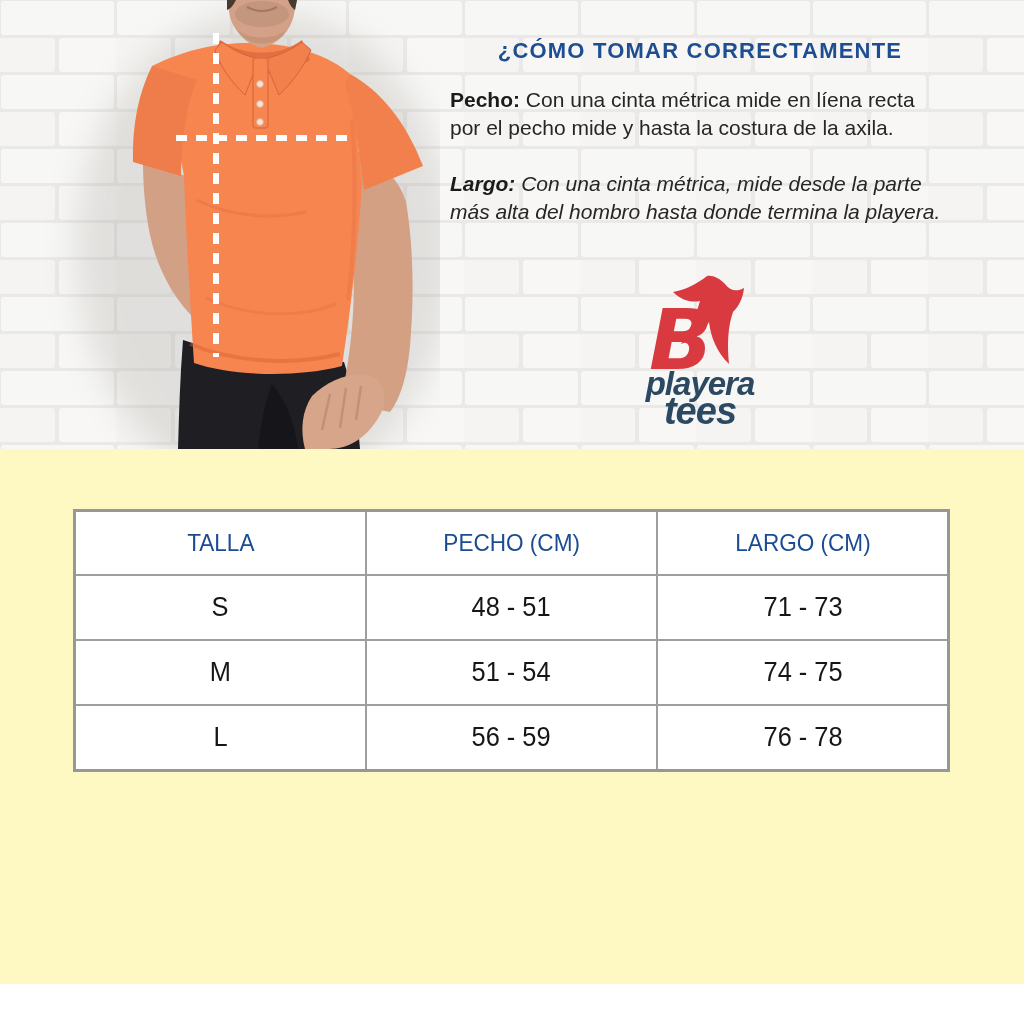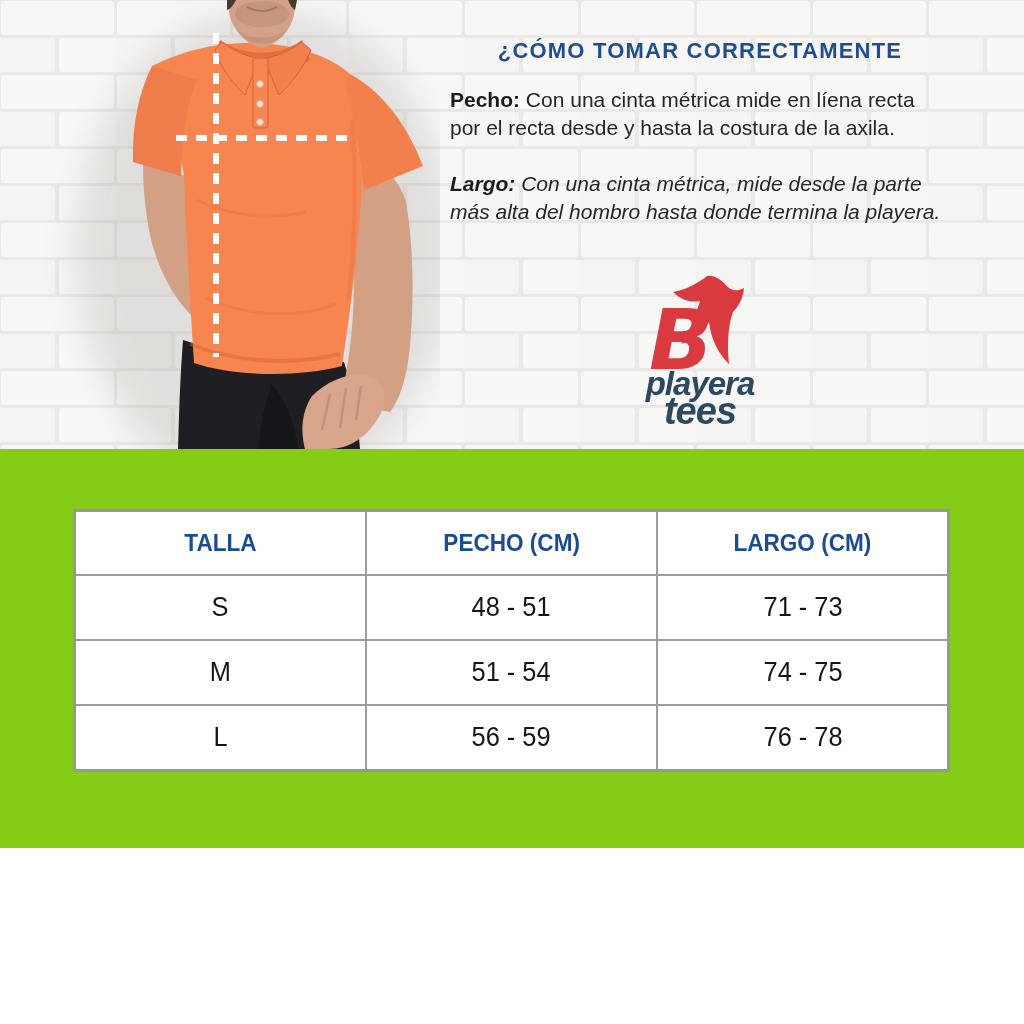--- a/index.html
+++ b/index.html
@@ -1,17 +1,17 @@
 <!DOCTYPE html>
 <html><head>
 <meta charset="utf-8">
 <style>
   html,body { margin:0; padding:0; background:#ffffff; }
   body { width:1024px; height:1024px; font-family:"Liberation Sans", sans-serif; }
-  .canvas { position:relative; width:1024px; height:848px; overflow:hidden; background:#84cc16; }
+  .canvas { position:relative; width:1024px; height:984px; overflow:hidden; background:#fef9c3; }
 
   
   .hero { position:absolute; left:0; top:0; width:1024px; height:449px; overflow:hidden; }
   .wall-svg, .man-svg { position:absolute; left:0; top:0; }
 
   .measure-line { position:absolute; z-index:3; }
   .measure-line.vertical {
     left:213px; top:33px; width:6px; height:324px;
     background:repeating-linear-gradient(180deg,#ffffff 0 11px,rgba(255,255,255,0) 11px 20px);
   }
@@ -35,21 +35,21 @@
   .logo-name .line2 { font-size:38px; line-height:27px; }
 
   
   .size-table { position:absolute; left:73px; top:509px; width:877px;
                 border-collapse:collapse; table-layout:fixed; }
   .size-table th, .size-table td {
     border:2px solid #9e9e9e; text-align:center; vertical-align:middle; padding:0;
     background:#ffffff;
   }
   .size-table { border:3px solid #979797; }
-  .size-table th { height:62px; color:#1b4c93; font-size:24px; font-weight:bold; }
+  .size-table th { height:62px; color:#1b4c93; font-size:24px; font-weight:normal; }
   .size-table td { height:63px; color:#161616; font-size:27px; font-weight:normal; }
   .cnd { display:inline-block; transform:scaleX(0.94); }
 </style>
 </head>
 <body>
 
 <div class="canvas">
 
   <div class="hero">
 
@@ -110,21 +110,21 @@
 
     <div class="measure-line vertical"></div>
     <div class="measure-line horizontal"></div>
 
     <div class="guide">
       <div class="guide-title">
         <div>¿CÓMO TOMAR CORRECTAMENTE</div>
       </div>
       <p class="para pecho">
         <b>Pecho:</b>
-        <span>Con una cinta métrica mide en líena recta por el recta desde y hasta la costura de la axila.</span>
+        <span>Con una cinta métrica mide en líena recta por el pecho mide y hasta la costura de la axila.</span>
       </p>
       <p class="para largo">
         <b>Largo:</b>
         <span>Con una cinta métrica, mide desde la parte más alta del hombro hasta donde termina la playera.</span>
       </p>
     </div>
 
     <div class="logo">
       <svg class="logo-mark" width="110" height="98" viewBox="0 0 110 98">
         <text x="4" y="95" font-family="'DejaVu Sans', sans-serif" font-weight="bold" font-style="italic" font-size="84" fill="#d93a40">B</text>

